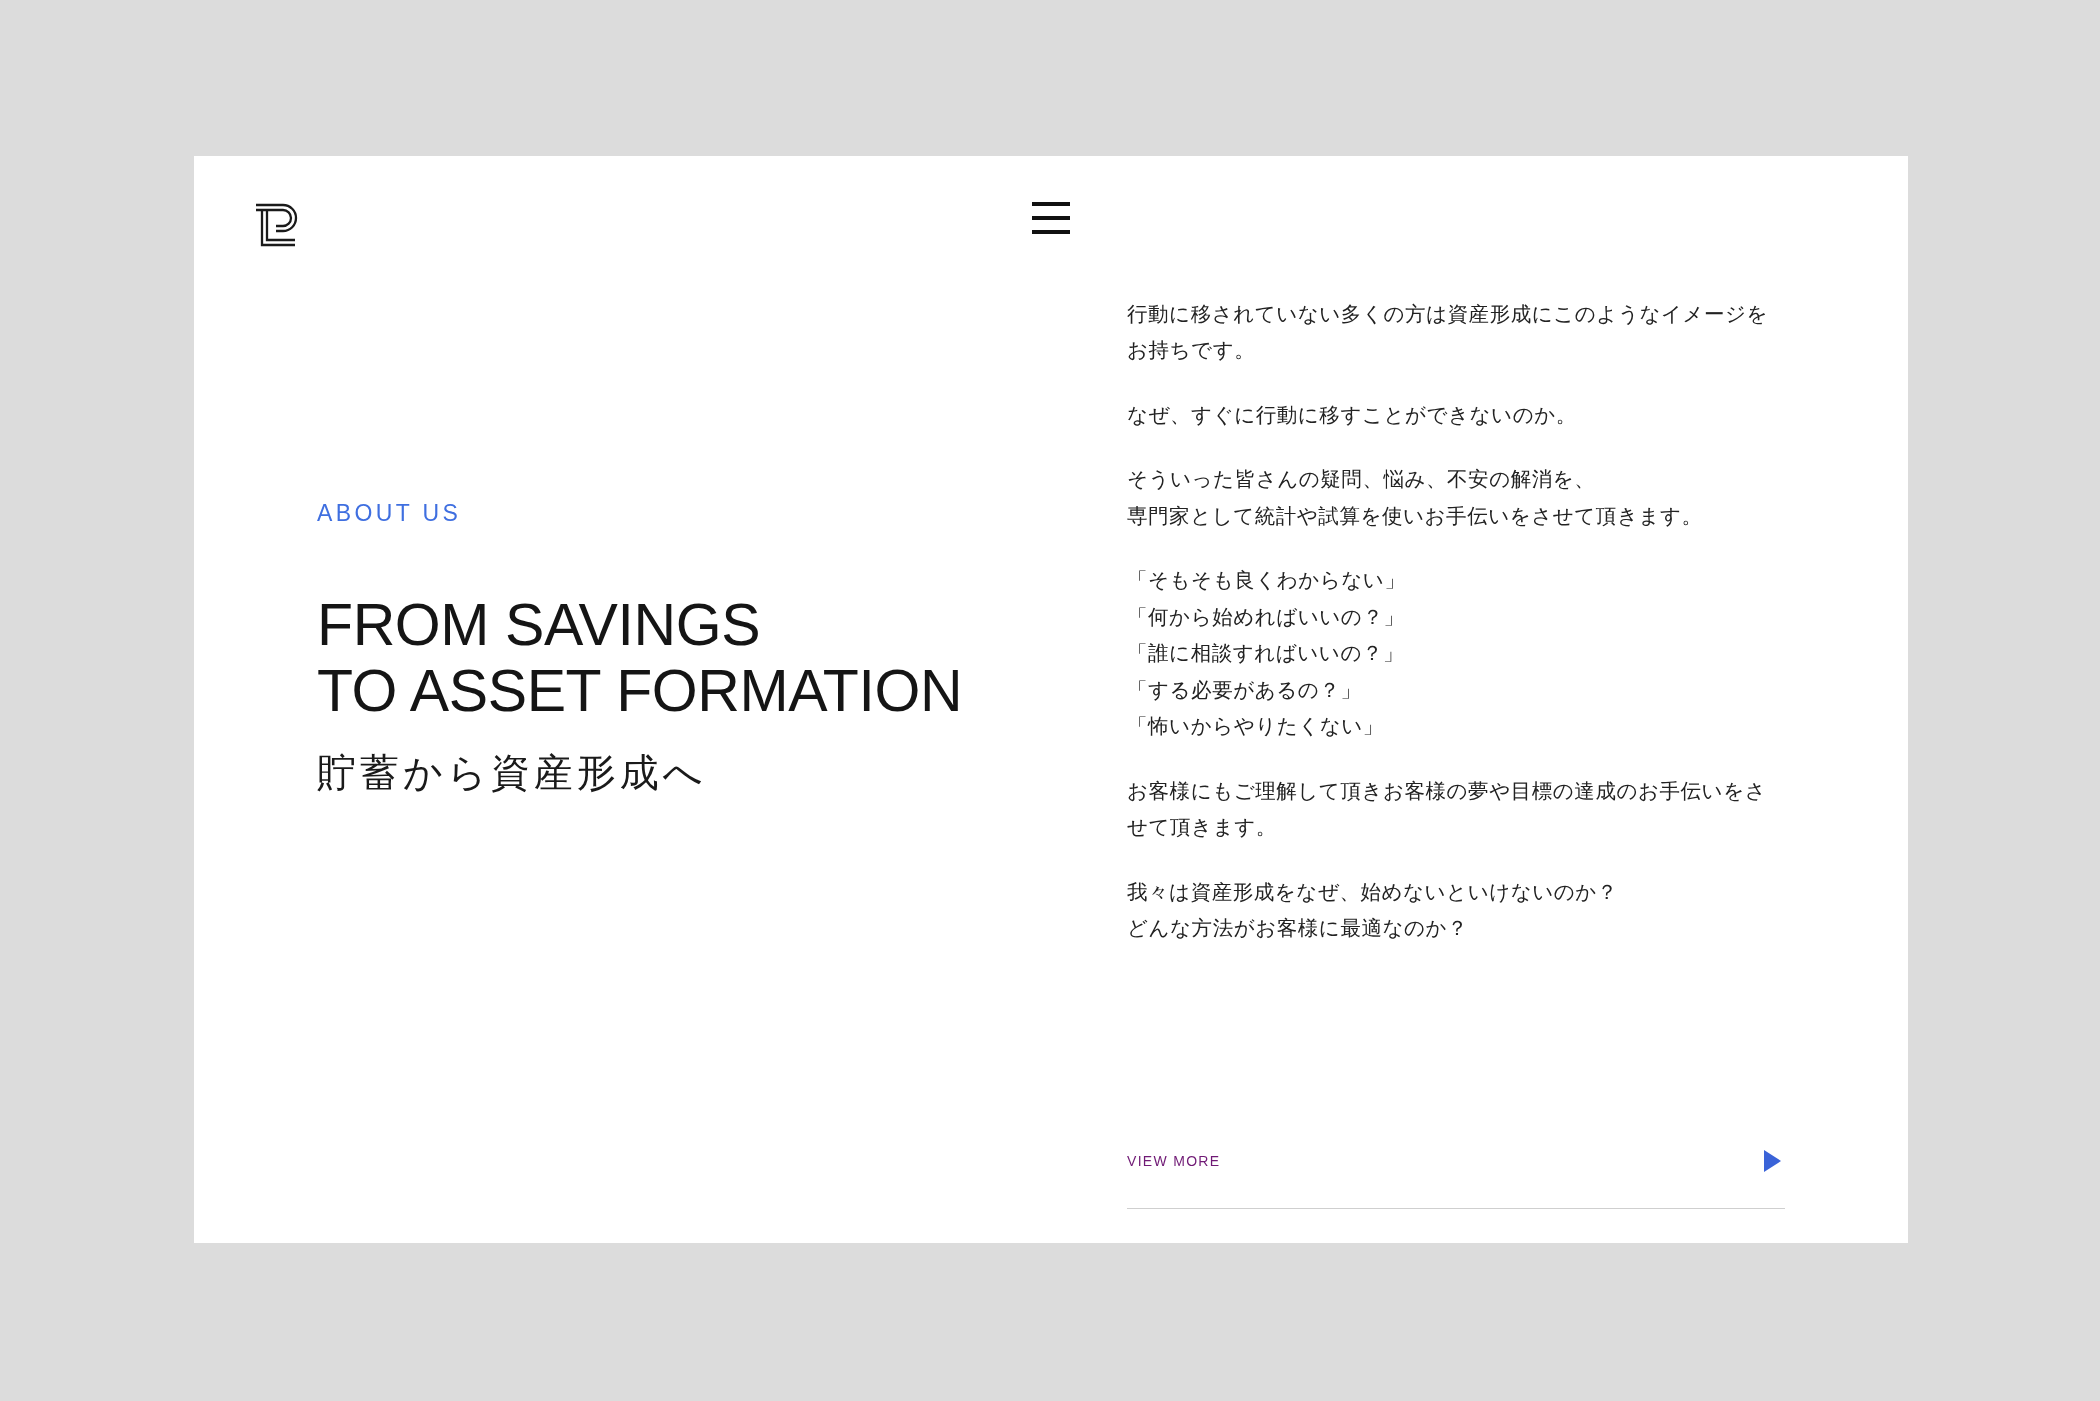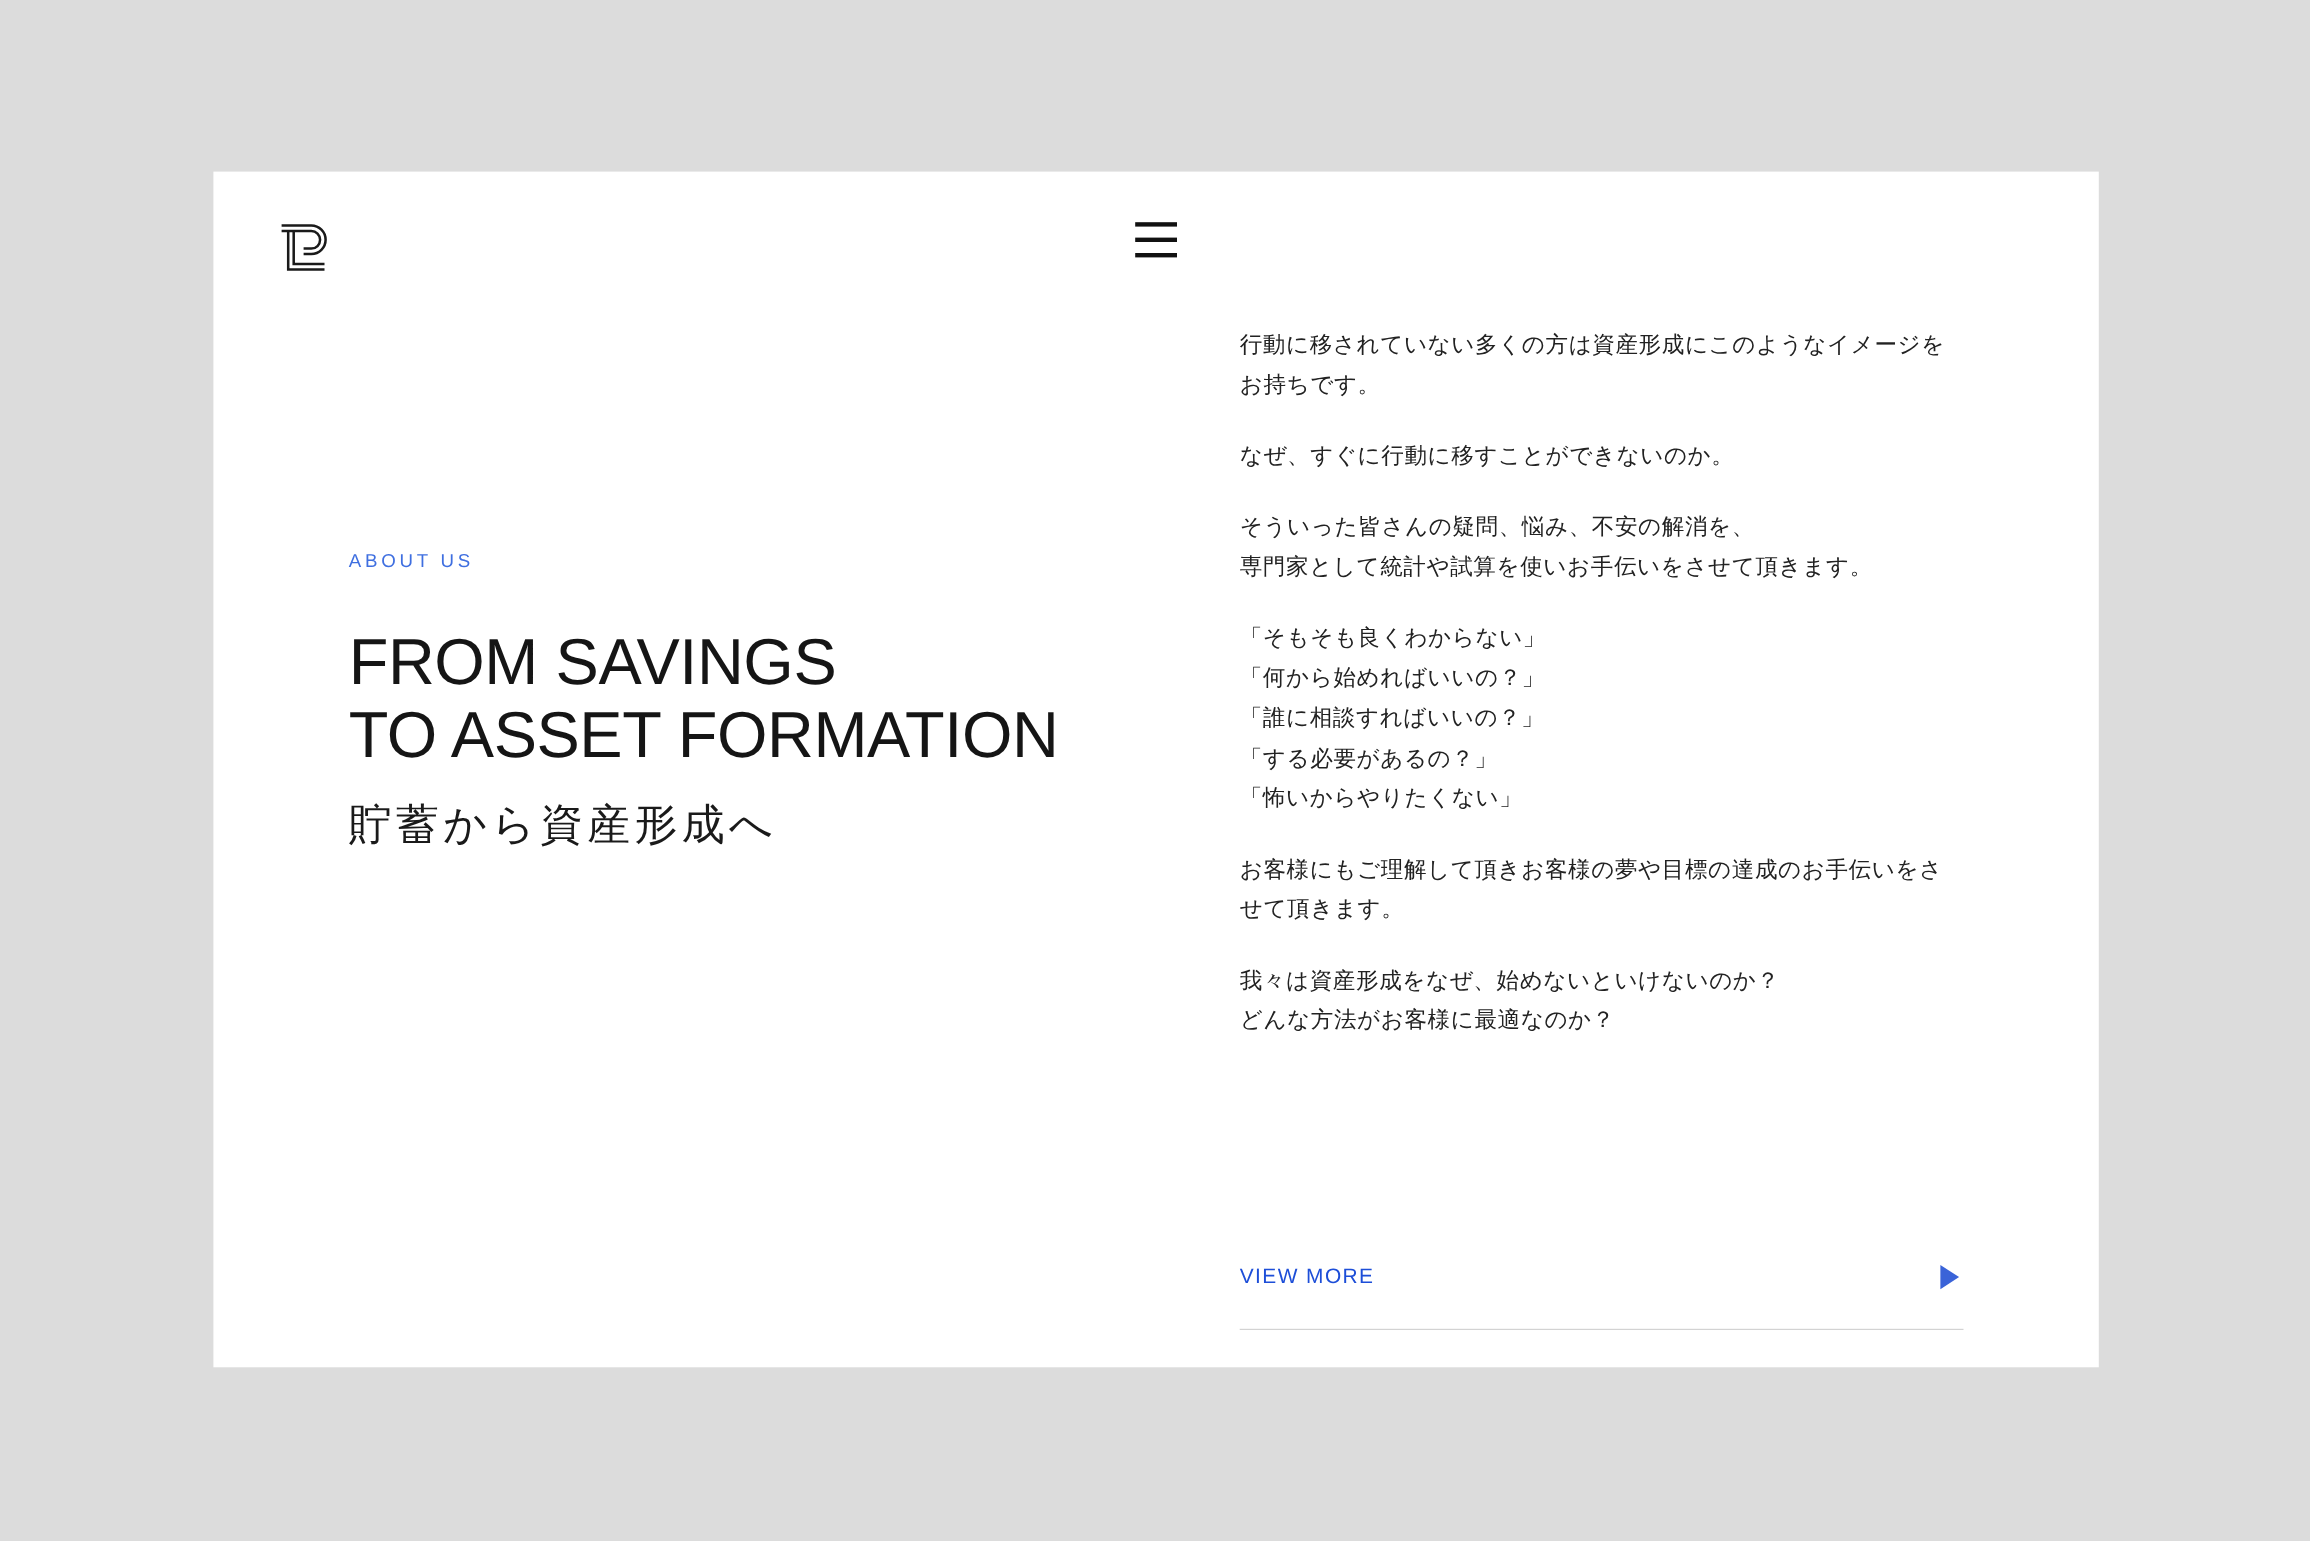--- a/index.html
+++ b/index.html
@@ -61,26 +61,26 @@
   .hamburger span:nth-child(3) { top: 28px; }
 
   
   .left-col {
     position: absolute;
     left: 317px;
     top: 500px;
     width: 700px;
   }
   .eyebrow {
-    font-size: 17px;
+    font-size: 23px;
     letter-spacing: 3.4px;
     color: #3f6fe0;
     font-weight: 400;
     line-height: 1.2;
-    margin: 0 0 49px 0;
+    margin: 0 0 64px 0;
   }
   .headline {
     font-size: 59px;
     line-height: 1.12;
     font-weight: 400;
     color: #151515;
     letter-spacing: -0.4px;
     margin: 0;
     white-space: pre-line;
   }
@@ -121,23 +121,23 @@
   }
   .view-more-row {
     display: flex;
     align-items: center;
     justify-content: space-between;
     padding-bottom: 36px;
     border-bottom: 1px solid #cfcfcf;
     cursor: pointer;
   }
   .view-more-label {
-    font-size: 19px;
+    font-size: 14px;
     letter-spacing: 1.3px;
-    color: #1d4ed8;
+    color: #701a75;
     font-weight: 400;
   }
   .view-more-arrow {
     width: 0;
     height: 0;
     border-top: 11px solid transparent;
     border-bottom: 11px solid transparent;
     border-left: 17px solid #3a63d8;
     margin-right: 4px;
   }

